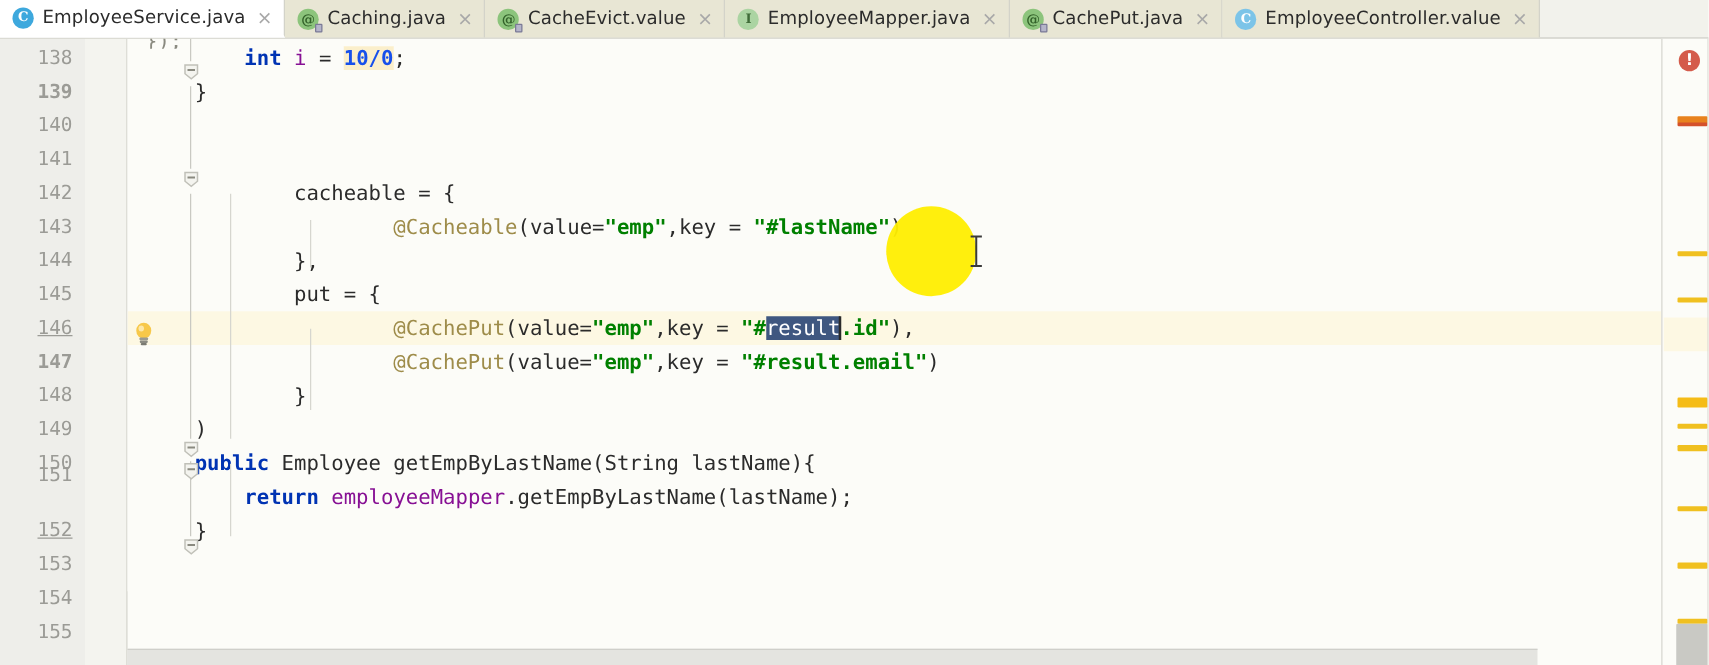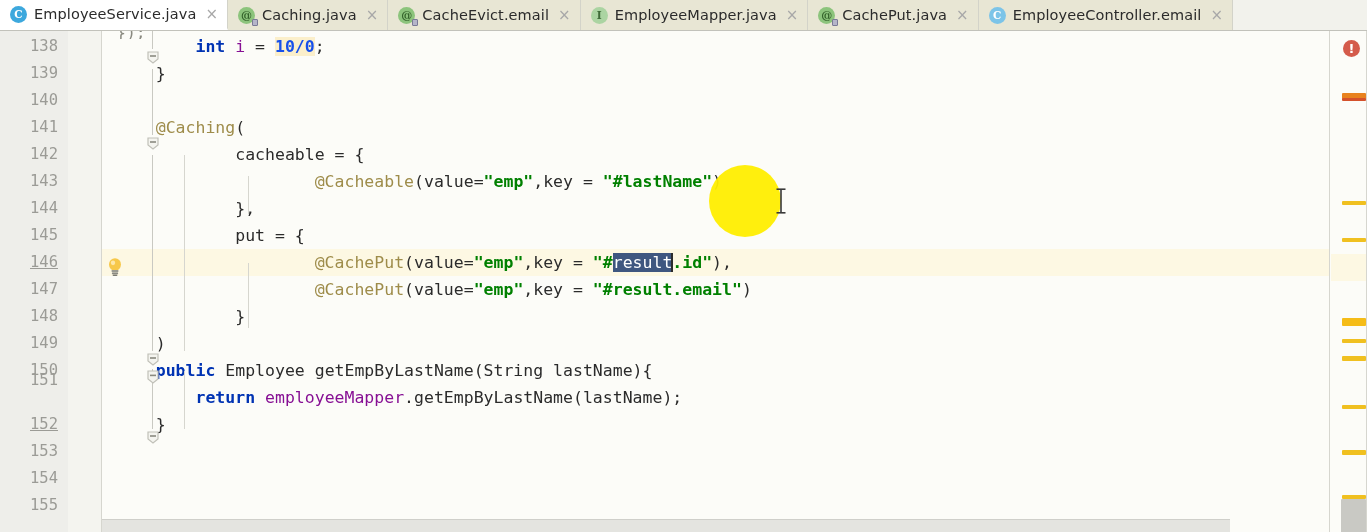--- a/index.html
+++ b/index.html
@@ -322,59 +322,59 @@
     </div>
 
     <div class="tab">
       <span class="ticon anno">@</span>
       <span class="tab-label">Caching.java</span>
       <span class="tab-close">×</span>
     </div>
 
     <div class="tab">
       <span class="ticon anno">@</span>
-      <span class="tab-label">CacheEvict.email</span>
+      <span class="tab-label">CacheEvict.value</span>
       <span class="tab-close">×</span>
     </div>
 
     <div class="tab">
       <span class="ticon iface">I</span>
       <span class="tab-label">EmployeeMapper.java</span>
       <span class="tab-close">×</span>
     </div>
 
     <div class="tab">
       <span class="ticon anno">@</span>
       <span class="tab-label">CachePut.java</span>
       <span class="tab-close">×</span>
     </div>
 
     <div class="tab">
       <span class="ticon cls">C</span>
-      <span class="tab-label">EmployeeController.email</span>
+      <span class="tab-label">EmployeeController.value</span>
       <span class="tab-close">×</span>
     </div>
 
   </div>
 
   <div id="editor">
 
     <div id="curline-band" style="top:223px;"></div>
 
     <div id="gutter">
       <div class="lnum" style="top:2px;padding-left:20px;">138</div>
-      <div class="lnum" style="top:29px;">139</div>
+      <div class="lnum" style="top:29px;font-weight:bold;">139</div>
       <div class="lnum" style="top:56px;">140</div>
       <div class="lnum" style="top:83px;">141</div>
       <div class="lnum" style="top:110px;">142</div>
       <div class="lnum" style="top:137px;margin-left:14px;">143</div>
       <div class="lnum" style="top:164px;">144</div>
       <div class="lnum" style="top:191px;">145</div>
       <div class="lnum" style="top:218px;text-decoration:underline;">146</div>
-      <div class="lnum" style="top:245px;">147</div>
+      <div class="lnum" style="top:245px;font-weight:bold;">147</div>
       <div class="lnum" style="top:272px;">148</div>
       <div class="lnum" style="top:299px;">149</div>
       <div class="lnum" style="top:326px;">150</div>
       <div class="lnum" style="top:336px;">151</div>
       <div class="lnum" style="top:380px;text-decoration:underline;">152</div>
       <div class="lnum" style="top:407px;">153</div>
       <div class="lnum" style="top:434px;">154</div>
       <div class="lnum" style="top:461px;">155</div>
     </div>
 
@@ -439,21 +439,20 @@
       <div class="iguide" style="left:146px; top:145px; height:38px;"></div>
       <div class="iguide" style="left:146px; top:232px; height:65px;"></div>
       <div class="iguide" style="left:82px;  top:340px; height:58px;"></div>
 
       <div class="cline" style="top:2px;"><span class="ident">        </span><span class="kw">int</span><span class="ident"> </span><span class="fld">i</span><span class="ident"> = </span><span class="num numhl">10/0</span><span class="ident">;</span></div>
 
       <div class="cline" style="top:29px;"><span class="ident">    }</span></div>
 
       <div class="cline" style="top:56px;"></div>
 
-      <div class="cline" style="top:83px;"><span class="ident">    </span><span class="anno2">@Caching</span><span class="ident">(</span></div>
 
       <div class="cline" style="top:110px;"><span class="ident">            cacheable = {</span></div>
 
       <div class="cline" style="top:137px;"><span class="ident">                    </span><span class="anno2">@Cacheable</span><span class="ident">(value=</span><span class="str">"emp"</span><span class="ident">,key = </span><span class="str">"#lastName"</span><span class="ident">)</span></div>
 
       <div class="cline" style="top:164px;"><span class="ident">            },</span></div>
 
       <div class="cline" style="top:191px;"><span class="ident">            put = {</span></div>
 
       <div class="cline current" style="top:218px;"><span class="ident">                    </span><span class="anno2">@CachePut</span><span class="ident">(value=</span><span class="str">"emp"</span><span class="ident">,key = </span><span class="str">"#</span><span class="sel">result</span><span class="caret"></span><span class="str">.id"</span><span class="ident">),</span></div>

